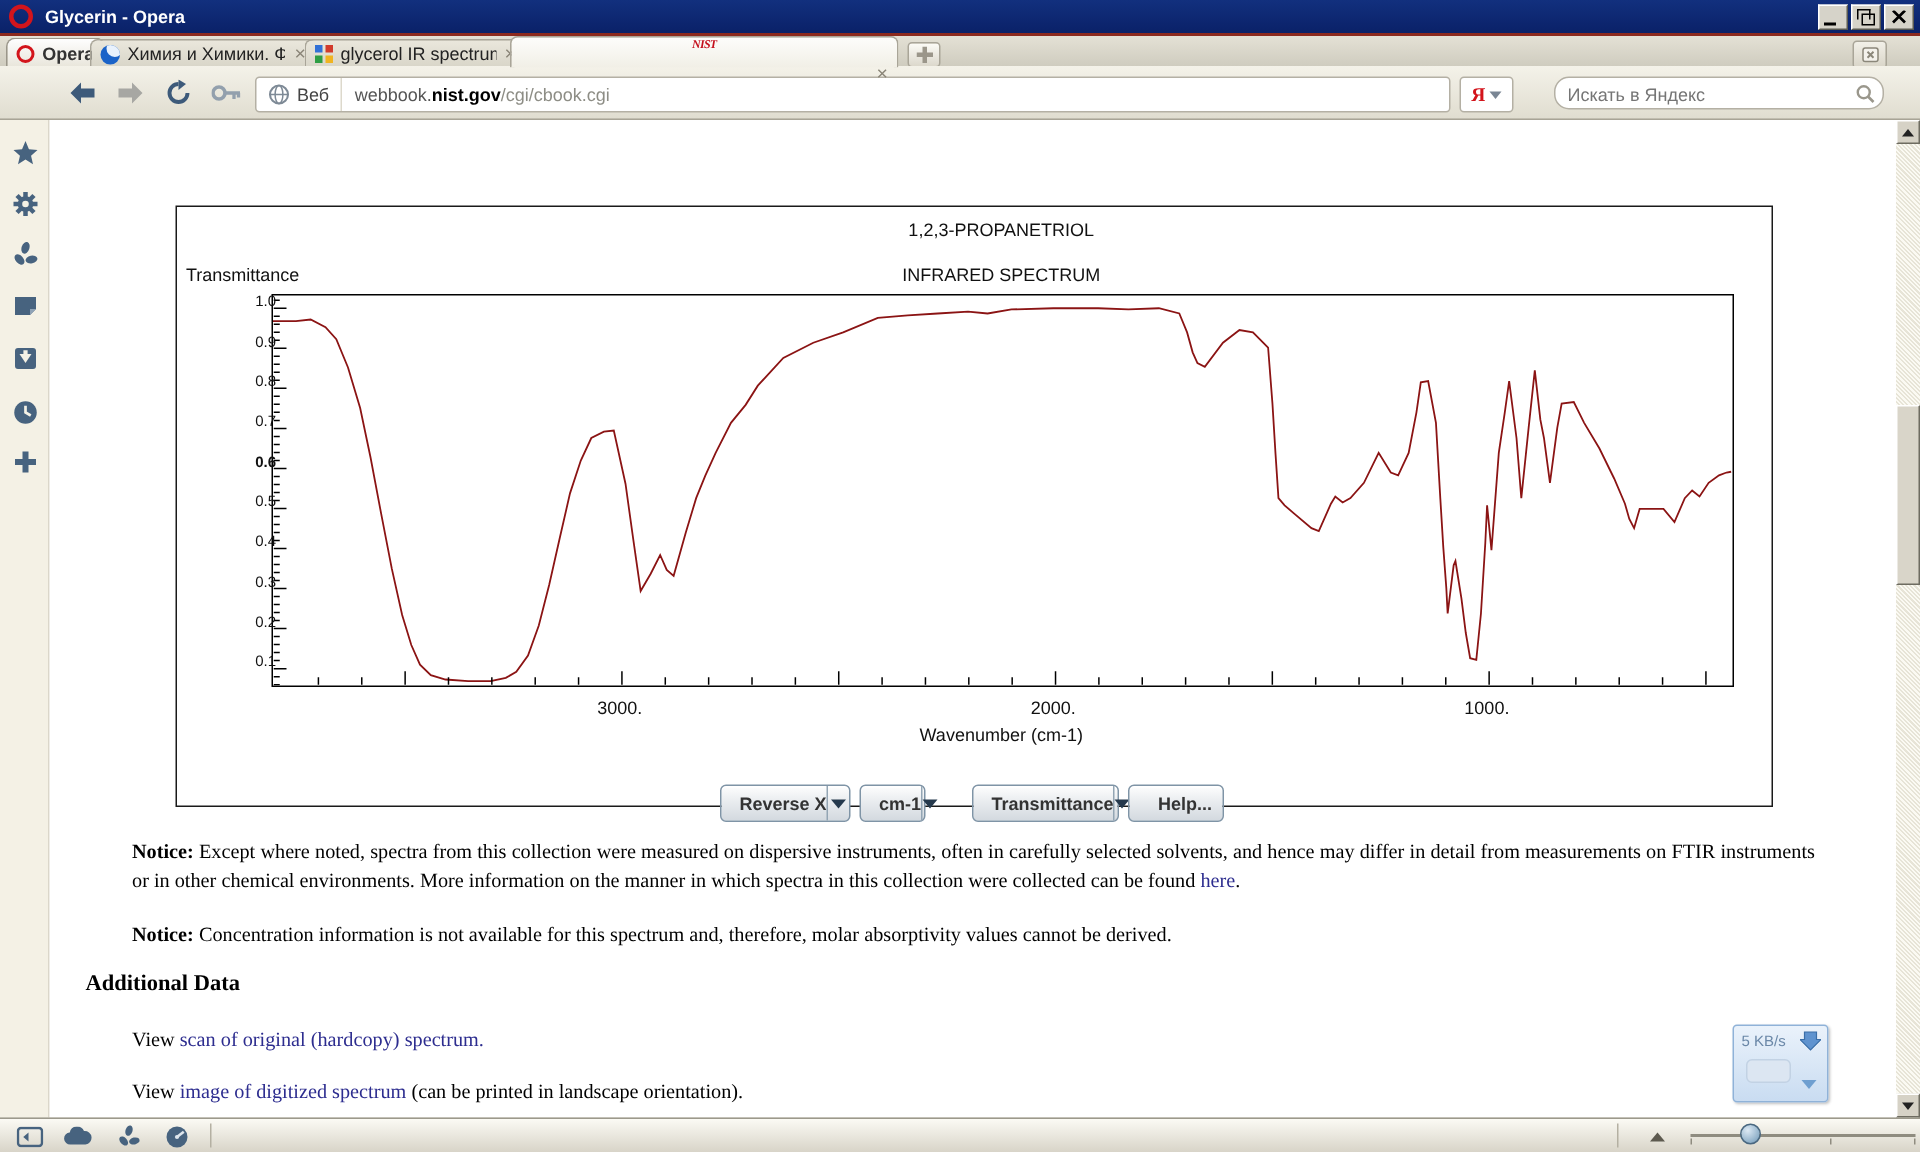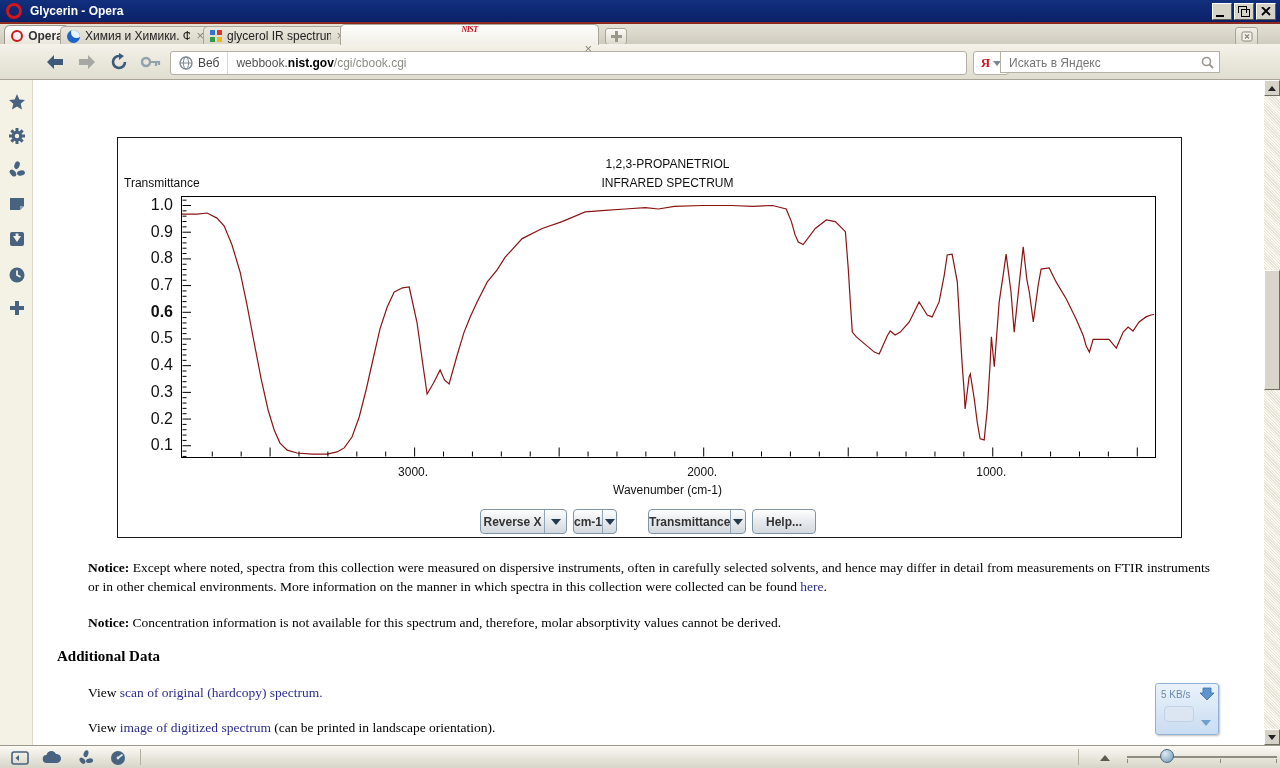--- a/index.html
+++ b/index.html
@@ -47,22 +47,22 @@
   .addrfield{position:absolute;left:170px;top:7px;width:795px;height:22px;background:#fff;border:1px solid #b4b0a4;
              border-radius:3px;display:flex;align-items:center;font-size:12px;}
   .webseg{display:flex;align-items:center;gap:5px;padding:0 8px;color:#444;border-right:1px solid #ddd9cc;height:100%;}
   .urltext{padding-left:8px;color:#555;}
   .urltext b{color:#000;}
   .urltext .path{color:#8d8d85;}
   .yabtn{position:absolute;left:973px;top:7px;width:34px;height:22px;background:#fff;border:1px solid #b4b0a4;
          border-radius:3px;display:flex;align-items:center;justify-content:center;gap:3px;}
   .ya{color:#d3151c;font-weight:bold;font-size:13px;font-family:"Liberation Serif",serif;}
   .caret{width:0;height:0;border:4px solid transparent;border-top:5px solid #7a8694;margin-top:4px;}
-  .searchfield{position:absolute;left:1000px;top:7px;width:220px;height:22px;background:#fff;border:1px solid #b4b0a4;
-               border-radius:0;box-sizing:border-box;}
+  .searchfield{position:absolute;left:1036px;top:7px;width:220px;height:22px;background:#fff;border:1px solid #b4b0a4;
+               border-radius:10px;box-sizing:border-box;}
   .searchfield input{position:absolute;left:6px;top:1px;width:210px;height:18px;border:none;outline:none;
                      font-size:12px;color:#9a978c;font-family:inherit;background:transparent;}
   .magbtn{position:absolute;right:2px;top:1px;width:20px;height:18px;display:flex;align-items:center;justify-content:center;}
   
   .sidebar{position:absolute;left:0;top:80px;width:33px;height:665px;background:#f4f1e5;border-right:1px solid #dbd7ca;box-sizing:border-box;}
   .sideicon{position:absolute;left:8px;width:18px;height:18px;}
   .content{position:absolute;left:33px;top:80px;width:1231px;height:665px;background:#fff;overflow:hidden;}
   .vscroll{position:absolute;left:1264px;top:80px;width:16px;height:665px;
            background:repeating-linear-gradient(45deg,#fbfaf3 0 1px,#e7e4d7 1px 2px);}
   .scrollbtn{position:absolute;left:0;width:16px;height:16px;background:#d6d2c6;border:1px solid;
@@ -70,25 +70,25 @@
   .thumb{position:absolute;left:0;top:190px;width:16px;height:120px;background:#d9d5c9;border:1px solid;
          border-color:#fff #6e6c61 #6e6c61 #fff;box-sizing:border-box;}
   .tri-up{width:0;height:0;border:4px solid transparent;border-bottom:5px solid #222;margin-bottom:4px;}
   .tri-dn{width:0;height:0;border:4px solid transparent;border-top:5px solid #222;margin-top:4px;}
   
   .h2{position:absolute;left:26px;top:16px;font:bold 17px "Liberation Serif",serif;color:#000;}
   .applet{position:absolute;left:84px;top:57px;width:1063px;height:399px;border:1px solid #1a1a1a;background:#fff;}
   .ap-title{position:absolute;left:63px;width:973px;text-align:center;font-size:12px;color:#111;}
   .ap-ylabel{position:absolute;left:6px;top:38px;font-size:12px;color:#111;}
   .plotbox{position:absolute;left:63px;top:58px;width:973px;height:260px;border:1px solid #000;}
-  .ytick{position:absolute;width:34px;left:21px;text-align:right;font-size:16px;color:#111;}
+  .ytick{position:absolute;width:34px;left:32px;text-align:right;font-size:10px;color:#111;}
   .xtick{position:absolute;width:44px;top:327px;text-align:center;font-size:12px;color:#111;}
   .ap-xlabel{position:absolute;left:63px;top:345px;width:973px;text-align:center;font-size:12px;color:#111;}
-  .jcombo,.jbtn{position:absolute;top:371px;height:25px;border:1px solid #7f94a6;border-radius:4px;
-        background:linear-gradient(#fefefe,#e9ecef 45%,#d3d9df);box-shadow:inset 0 1px 0 #fff;display:flex;box-sizing:border-box;}
+  .jcombo,.jbtn{position:absolute;top:385px;height:25px;border:1px solid #7f94a6;border-radius:4px;
+        background:linear-gradient(#fefefe,#e9ecef 45%,#d3d9df);box-shadow:inset 0 1px 0 #fff;display:flex;box-sizing:border-box;padding-left:12px;}
   .jcombo .lbl,.jbtn .lbl{flex:1;display:flex;align-items:center;justify-content:center;
         font-weight:bold;font-size:12px;color:#333;white-space:nowrap;}
   .jcombo .arr{width:21px;border-left:1px solid #93a5b4;display:flex;align-items:center;justify-content:center;}
   .tri-combo{width:0;height:0;border:5px solid transparent;border-top:6px solid #25394d;margin-top:6px;}
   .notice{position:absolute;left:55px;width:1122px;font:13.5px "Liberation Serif",serif;color:#000;
           text-align:justify;line-height:19px;}
   .notice b{font-weight:bold;}
   a.lnk{color:#2d2d8f;text-decoration:none;font-family:Liberation Serif, serif;}
   .addhead{position:absolute;left:24px;font:bold 15px "Liberation Serif",serif;color:#000;}
   .viewitem{position:absolute;left:55px;font:13.5px "Liberation Serif",serif;color:#000;}
@@ -270,21 +270,21 @@
   <span class="sideicon" style="top:219px">
     <svg width="18" height="18" viewBox="0 0 18 18">
         <path d="M7,2 h4 v5 h5 v4 h-5 v5 h-4 v-5 h-5 v-4 h5 z" fill="#47637f"></path>
       </svg>
   </span>
 </div>
 
 <div class="content">
 
   <div class="applet" id="applet">
-    <div class="ap-title" style="top:19px">1,2,3-PROPANETRIOL</div>
+    <div class="ap-title" style="top:8px">1,2,3-PROPANETRIOL</div>
     <div class="ap-title" style="top:38px">INFRARED SPECTRUM</div>
     <div class="ap-ylabel">Transmittance</div>
     <div class="plotbox">
       <svg id="plot-svg" width="973" height="260" viewBox="0 0 973 260">
         <path id="spectrum-path" fill="none" stroke-width="1.2" d="M0.0,17.1L15.3,17.1L25.1,16.0L35.0,21.1L42.2,29.1L50.0,48.0L58.1,75.0L65.0,107.8L72.0,144.9L79.2,182.1L86.1,213.0L92.2,233.0L98.0,246.1L105.2,253.1L115.0,256.0L130.1,257.1L145.1,257.1L155.2,254.9L162.2,250.9L170.0,240.0L177.2,220.0L184.1,193.0L191.1,162.0L198.0,131.9L205.2,110.0L212.2,95.0L220.6,90.8L227.2,90.0L235.0,125.5L240.2,162.8L245.1,197.0L251.8,185.5L258.1,173.0L262.5,182.9L267.1,186.9L275.2,158.0L282.1,135.1L288.2,120.1L295.1,104.9L305.3,84.9L315.1,72.9L323.2,60.1L340.2,41.6L360.2,31.5L380.1,24.6L403.2,14.9L423.2,13.3L443.1,12.0L463.4,10.7L476.4,12.0L492.3,9.3L520.3,8.5L550.1,8.5L570.3,9.3L590.6,8.5L604.2,12.0L609.4,24.6L613.1,37.9L616.3,45.1L621.2,47.5L633.3,31.5L644.3,23.0L653.3,24.6L663.4,34.7L666.3,72.1L668.3,104.9L670.3,135.1L674.4,139.9L680.2,144.9L692.3,155.1L697.2,157.0L705.3,138.8L708.2,134.0L713.1,138.0L718.3,135.1L727.3,124.9L737.1,104.9L745.2,118.0L750.1,119.9L757.1,104.9L762.3,77.9L765.2,57.9L770.1,57.1L775.3,84.9L778.2,135.1L780.2,167.9L782.2,194.9L783.1,212.0L787.1,179.9L788.3,177.0L792.3,202.1L795.2,225.0L798.1,241.8L802.2,242.9L805.3,212.0L808.2,165.0L809.4,139.9L812.3,169.8L817.2,104.9L821.2,77.9L824.1,57.1L829.0,95.0L832.2,135.1L837.1,88.1L841.2,49.9L844.9,82.8L847.3,95.0L851.3,124.9L856.2,88.1L859.1,72.1L867.2,71.0L874.1,84.9L884.3,102.0L894.1,122.0L901.3,138.8L904.2,149.0L907.4,155.1L911.1,142.3L927.0,142.3L934.3,151.1L941.2,135.1L946.1,130.0L951.0,134.0L957.1,124.9L964.0,119.9L969.0,118.0L972.1,117.5" stroke="#8b1414"></path>
       <line x1="0.5" y1="259.4322381930185" x2="4.5" y2="259.4322381930185" stroke="#000" stroke-width="1"></line>
           <line x1="0.5" y1="254.0934291581109" x2="4.5" y2="254.0934291581109" stroke="#000" stroke-width="1"></line>
           <line x1="0.5" y1="248.75462012320332" x2="9" y2="248.75462012320332" stroke="#000" stroke-width="1"></line>
           <line x1="0.5" y1="243.4158110882957" x2="4.5" y2="243.4158110882957" stroke="#000" stroke-width="1"></line>
           <line x1="0.5" y1="238.0770020533881" x2="4.5" y2="238.0770020533881" stroke="#000" stroke-width="1"></line>

